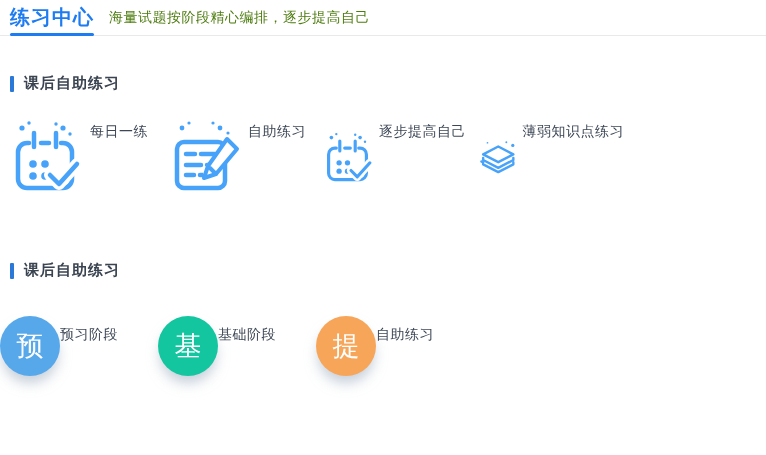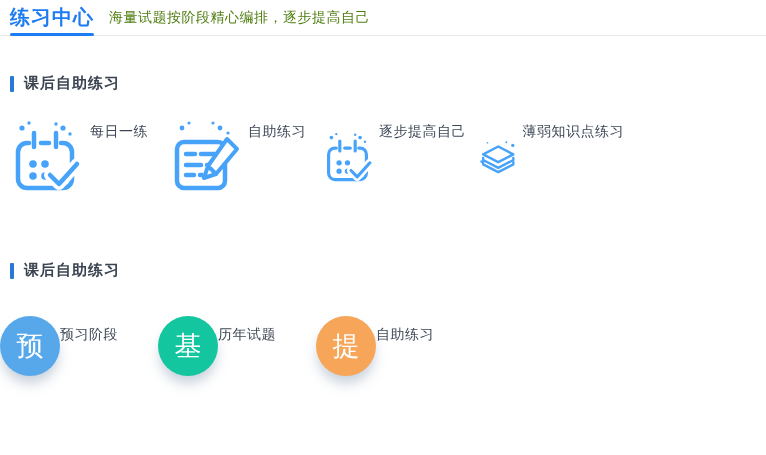--- a/index.html
+++ b/index.html
@@ -159,21 +159,21 @@
   <div class="item">
     <div class="stage-circle c-blue">
       <span>预</span>
     </div>
     <span class="item-label stage-label">预习阶段</span>
   </div>
   <div class="item">
     <div class="stage-circle c-green">
       <span>基</span>
     </div>
-    <span class="item-label stage-label">历年试题</span>
+    <span class="item-label stage-label">基础阶段</span>
   </div>
   <div class="item">
     <div class="stage-circle c-orange">
       <span>提</span>
     </div>
     <span class="item-label stage-label">自助练习</span>
   </div>
 </div>
 
 </body></html>

